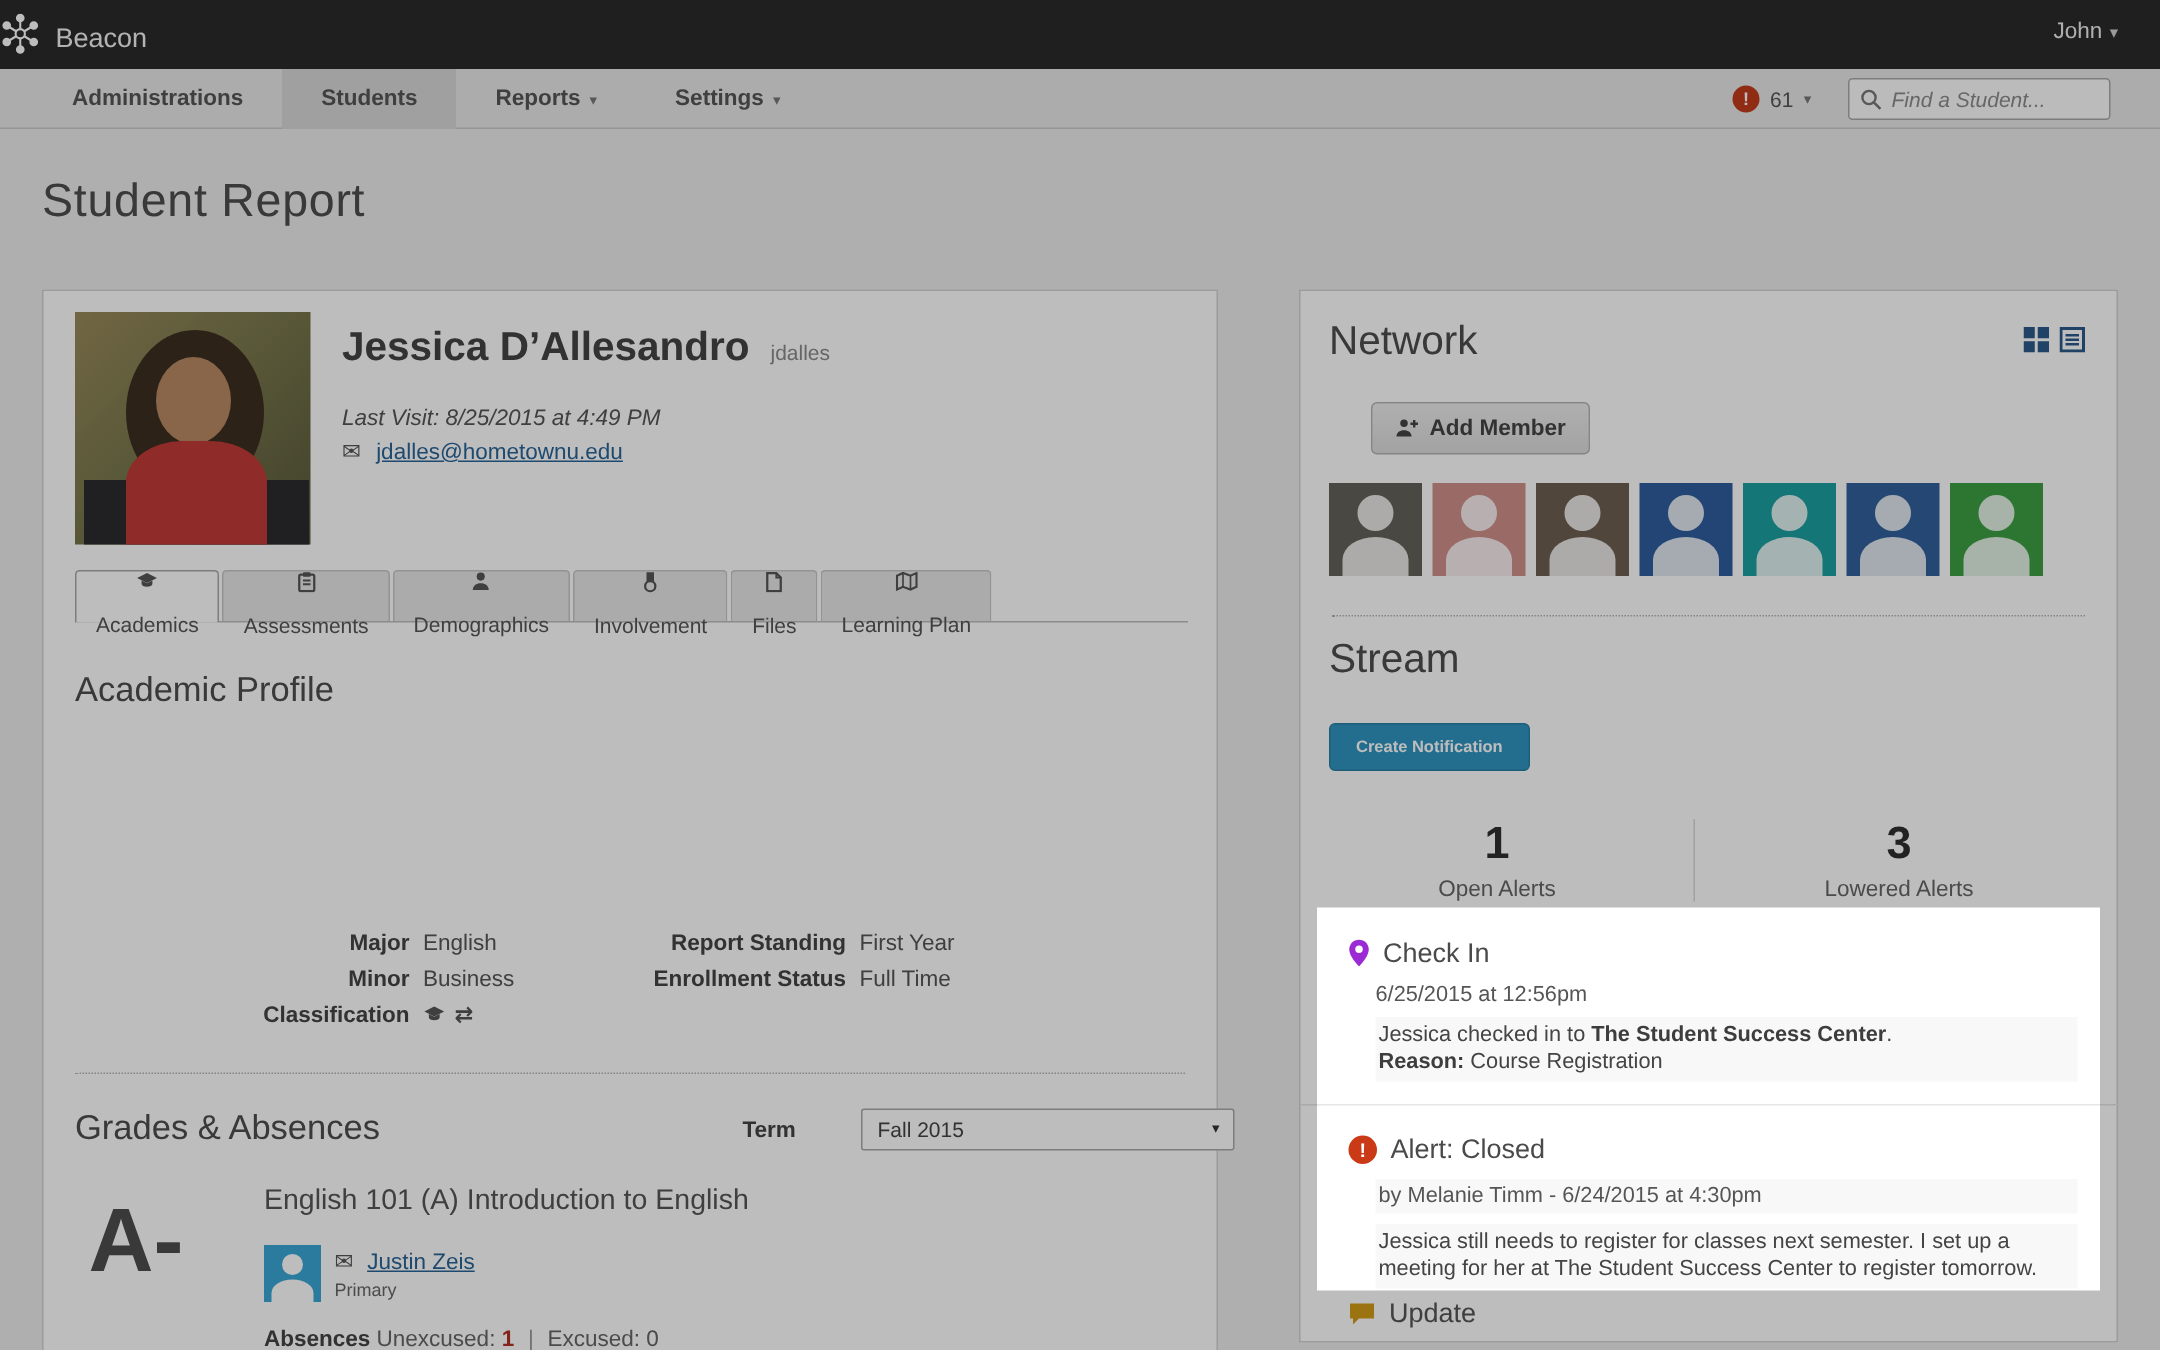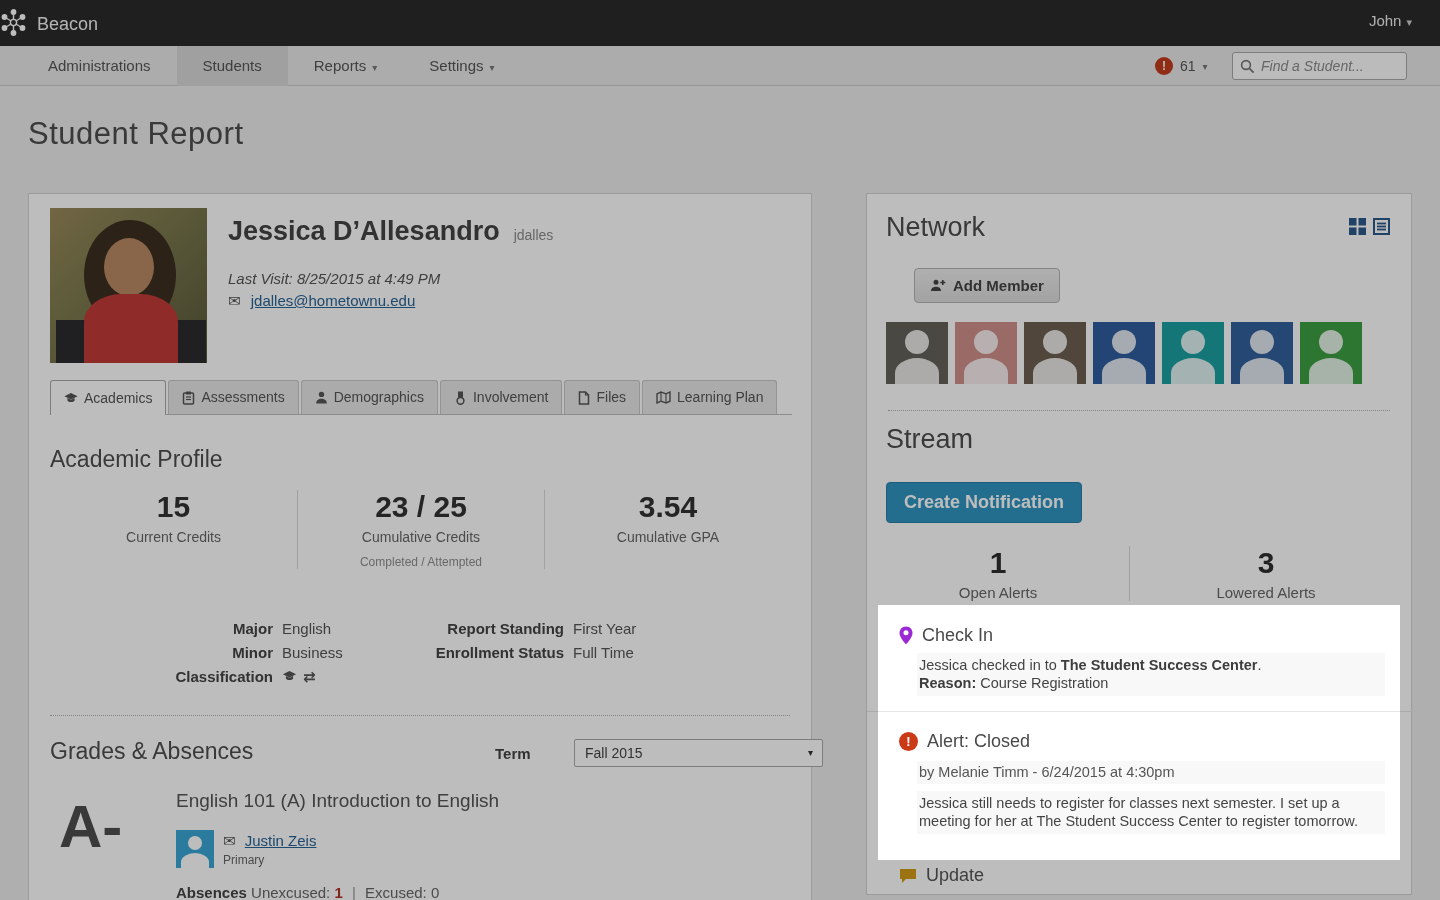--- a/index.html
+++ b/index.html
@@ -9,21 +9,21 @@
   
   .topbar { position:absolute; left:0; top:0; width:1440px; height:46px; background:#2b2b2b; z-index:5; }
   .brand { position:absolute; left:0; top:9px; display:flex; align-items:center; gap:10px; }
   .brand-name { color:#f2f2f2; font-size:18px; }
   .user-menu { position:absolute; right:28px; top:12px; color:#ededed; font-size:15px; cursor:pointer; }
   .user-menu .caret { font-size:11px; margin-left:5px; color:#cfcfcf; }
 
   
   .navbar { position:absolute; left:0; top:46px; width:1440px; height:40px; background:#e9e9e9; border-bottom:1px solid #c9c9c9; z-index:5; }
   .nav-items { position:absolute; left:22px; top:0; height:40px; display:flex; }
-  .nav-item { height:40px; line-height:40px; padding:0 26px; font-size:15px; color:#555; cursor:pointer; }
+  .nav-item { height:40px; line-height:40px; padding:0 26px; font-size:15px; color:#555; cursor:pointer;font-weight:bold; }
   .nav-item.active { background:#d8d8d8; }
   .nav-item .caret { font-size:10px; color:#777; margin-left:6px; }
   .alerts-group { position:absolute; left:1155px; top:0; height:40px; display:flex; align-items:center; gap:7px; cursor:pointer; }
   .alert-badge { width:18px; height:18px; border-radius:50%; background:#c33a1b; color:#fff; font-size:12px; font-weight:bold; text-align:center; line-height:18px; }
   .alerts-count { font-size:14px; color:#555; }
   .alerts-group .caret { font-size:10px; color:#777; }
   .search-wrap { position:absolute; left:1232px; top:6px; width:175px; height:28px; background:#fdfdfd; border:1px solid #a9a9a9; border-radius:3px; }
   .search-wrap svg { position:absolute; left:7px; top:6px; }
   .search-wrap input { position:absolute; left:28px; top:1px; width:140px; height:24px; border:none; outline:none; background:transparent; font-size:14px; font-style:italic; color:#444; font-family:inherit; }
   .search-wrap input::placeholder { color:#8b8b8b; font-style:italic; }
@@ -44,21 +44,21 @@
   .photo .coat { position:absolute; left:6px; top:112px; width:150px; height:60px; background:#2c2c30; z-index:1; }
   .student-name { position:absolute; left:199px; top:22px; font-size:27px; font-weight:700; color:#444; }
   .student-user { font-size:14px; font-weight:400; color:#8a8a8a; margin-left:14px; }
   .last-visit { position:absolute; left:199px; top:76px; font-size:15px; font-style:italic; color:#555; }
   .email-row { position:absolute; left:199px; top:98px; font-size:15px; }
   .email-row .env { color:#555; font-size:15px; margin-right:6px; }
   a.lnk { color:#2a6496; text-decoration:underline; cursor:pointer; }
 
   
   .tabs { position:absolute; left:21px; top:186px; width:742px; height:35px; border-bottom:1px solid #bdbdbd; display:flex; gap:2px; }
-  .tab { height:34px; line-height:33px; padding:0 13px; border:1px solid #c7c7c7; border-bottom:none; background:#e7e7e7; color:#555; font-size:14px; border-radius:3px 3px 0 0; cursor:pointer; white-space:nowrap; display:flex; align-items:center; gap:6px; }
+  .tab { height:34px; line-height:33px; padding:0 13px; border:1px solid #c7c7c7; border-bottom:none; background:#e7e7e7; color:#555; font-size:14px; border-radius:3px 3px 0 0; cursor:pointer; white-space:nowrap; display:flex; align-items:center; gap:6px;flex-direction:column; }
   .tab.active { background:#fff; border-color:#a9a9a9; height:35px; margin-bottom:-1px; }
   .tab svg { flex:none; }
 
   
   .sec-h { position:absolute; font-size:23px; font-weight:300; color:#4d4d4d; }
   .h-acad { left:21px; top:252px; }
   .stats { position:absolute; left:21px; top:296px; width:742px; display:flex; }
   .stat { width:247px; text-align:center; }
   .stat + .stat { border-left:1px solid #d9d9d9; }
   .stat .val { font-size:30px; font-weight:700; color:#333; }
@@ -102,21 +102,21 @@
   .view-icons span { cursor:pointer; display:block; }
   .btn-gray { position:absolute; left:19px; top:74px; background:linear-gradient(#ededed,#dcdcdc); border:1px solid #b4b4b4; border-radius:4px; padding:8px 15px; font-size:15px; font-weight:700; color:#444; cursor:pointer; display:flex; align-items:center; gap:7px;margin-left:28px; }
   .avatars { position:absolute; left:19px; top:128px; display:flex; gap:7px; }
   .avatar { width:62px; height:62px; position:relative; overflow:hidden; cursor:pointer; }
   .avatar::before { content:""; position:absolute; left:19px; top:8px; width:24px; height:24px; border-radius:50%; background:rgba(255,255,255,0.85); }
   .avatar::after { content:""; position:absolute; left:9px; top:36px; width:44px; height:30px; border-radius:50% 50% 0 0; background:rgba(255,255,255,0.85); }
   .av1{background:#63625b;} .av2{background:#cf8f8a;} .av3{background:#6e5f50;}
   .av4{background:#2e5d9e;} .av5{background:#1ba0a0;} .av6{background:#32609c;} .av7{background:#3da043;}
   .dot-right { top:216px; }
   .h-stream { left:19px; top:230px; }
-  .btn-primary { position:absolute; left:19px; top:288px; background:#3095c0; border:1px solid #2a7fa5; border-radius:4px; padding:9px 17px; font-size:18px; font-weight:700; color:#fff; cursor:pointer;text-align:right; }
+  .btn-primary { position:absolute; left:19px; top:288px; background:#3095c0; border:1px solid #2a7fa5; border-radius:4px; padding:9px 17px; font-size:11px; font-weight:700; color:#fff; cursor:pointer;text-align:right; }
   .alert-stats { position:absolute; left:0; top:352px; width:546px; display:flex; }
   .astat { width:262px; text-align:center; }
   .astat + .astat { border-left:1px solid #d9d9d9; width:273px; }
   .astat .val { font-size:30px; font-weight:700; color:#2f2f2f; }
   .astat .lab { font-size:15px; color:#666; margin-top:4px; }
 
   .stream-items { position:absolute; left:0; top:412px; width:546px; }
   .stream-item { position:relative; padding:19px 22px 15px 32px; cursor:pointer; }
   .stream-item + .stream-item { border-top:1px solid #e6e6e6; }
   .si-title { font-size:18px; color:#4a4a4a; display:flex; align-items:center; gap:9px; }
@@ -243,35 +243,20 @@
       <svg width="15" height="13" viewBox="0 0 15 13">
           <path d="M1 2.8 5 1l5 1.8L14 1v9.2L10 12 5 10.2 1 12z" fill="none" stroke="#555" stroke-width="1.4"></path>
           <line x1="5" y1="1.4" x2="5" y2="10" stroke="#555" stroke-width="1.1"></line>
           <line x1="10" y1="3" x2="10" y2="11.6" stroke="#555" stroke-width="1.1"></line>
         </svg>
       <span>Learning Plan</span>
     </div>
   </div>
 
   <div class="sec-h h-acad">Academic Profile</div>
-  <div class="stats">
-    <div class="stat">
-      <div class="val">15</div>
-      <div class="lab">Current Credits</div>
-    </div>
-    <div class="stat">
-      <div class="val">23 / 25</div>
-      <div class="lab">Cumulative Credits</div>
-      <div class="sub">Completed / Attempted</div>
-    </div>
-    <div class="stat">
-      <div class="val">3.54</div>
-      <div class="lab">Cumulative GPA</div>
-    </div>
-  </div>
 
   <div class="fields">
     <div class="fcol left">
       <div class="frow">
           <span class="flab">Major</span>
           <span class="fval">English</span>
         </div>
       <div class="frow">
           <span class="flab">Minor</span>
           <span class="fval">Business</span>
@@ -386,20 +371,21 @@
   <div class="stream-items">
 
     <div class="stream-item">
       <div class="si-title">
         <svg width="14" height="19" viewBox="0 0 14 19">
             <path d="M7 .5C3.3.5.5 3.3.5 7c0 4.9 6.5 11.2 6.5 11.2S13.5 11.9 13.5 7C13.5 3.3 10.7.5 7 .5z" fill="#9b2ad4"></path>
             <circle cx="7" cy="6.8" r="2.5" fill="#fff"></circle>
           </svg>
         <span>Check In</span>
       </div>
+      <div class="si-ind">6/25/2015 at 12:56pm</div>
       <div class="msg-box">
         <span>Jessica checked in to </span><span class="b">The Student Success Center</span><span>.</span><br>
         <span class="b">Reason:</span><span> Course Registration</span>
       </div>
     </div>
 
     <div class="stream-item">
       <div class="si-title">
         <span class="alert-ico">!</span>
         <span>Alert: Closed</span>

